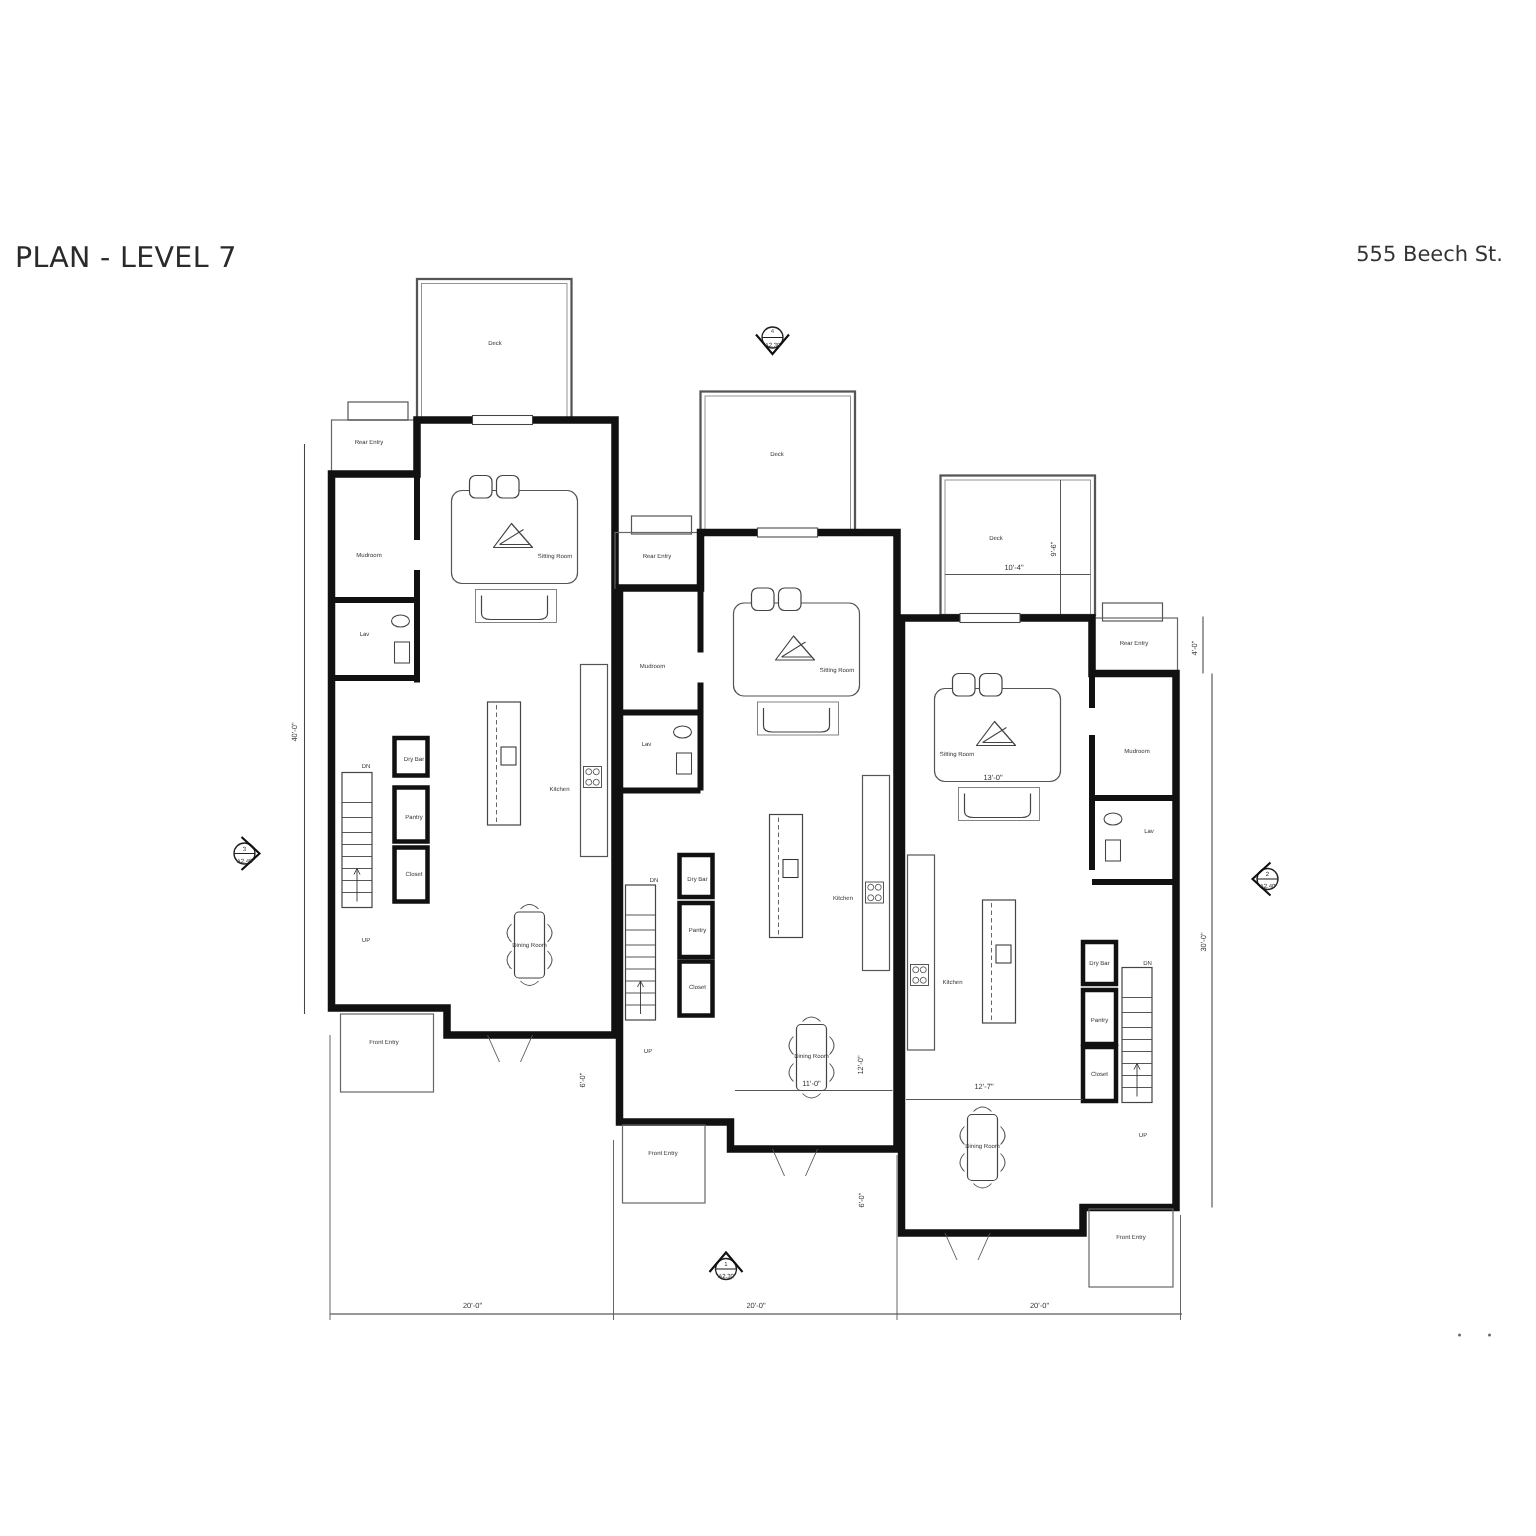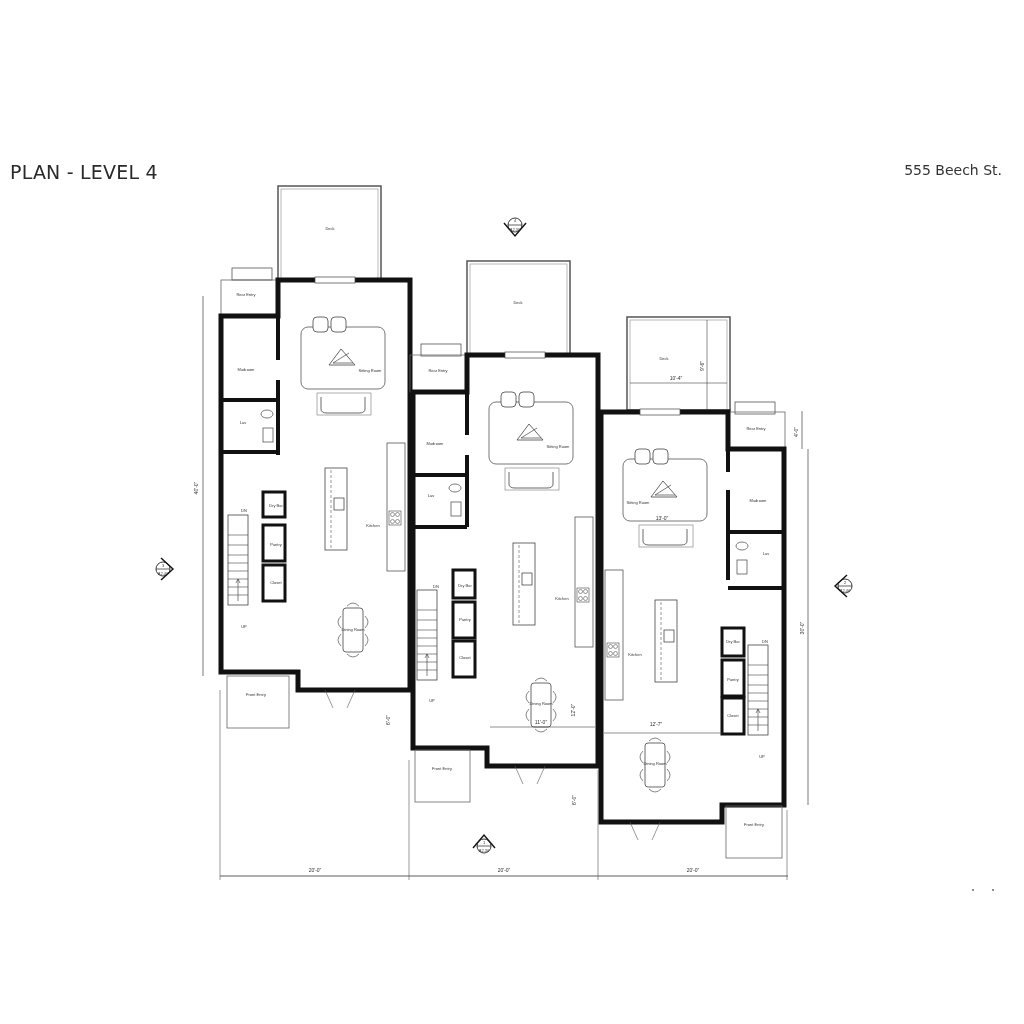--- a/index.html
+++ b/index.html
@@ -6,21 +6,21 @@
   body { width:1024px; height:1024px; position:relative; overflow:hidden; font-family:"Liberation Sans", sans-serif; }
   .title { position:absolute; left:10px; top:161px; font-size:19px; color:#2a2a2a; letter-spacing:0.2px; font-family:"DejaVu Sans", sans-serif; }
   .address { position:absolute; right:22px; top:162px; font-size:14px; color:#333; font-family:"DejaVu Sans", sans-serif;margin-left:48px; }
   svg.plan { position:absolute; left:0; top:0; }
   .lbl { font-family:"Liberation Sans", sans-serif; font-size:4px; fill:#333; text-anchor:middle; }
   .dim { font-family:"Liberation Sans", sans-serif; font-size:5px; fill:#333; text-anchor:middle; }
 </style>
 </head>
 <body>
 
-<div class="title">PLAN - LEVEL 4</div>
+<div class="title">PLAN - LEVEL 7</div>
 <div class="address">555 Beech St.</div>
 
 <svg class="plan" width="1024" height="1024" viewBox="0 0 1024 1024">
   <defs>
     <g id="dine">
       <rect x="-10" y="-22" width="20" height="44" rx="3" fill="#fff" stroke="#444" stroke-width="0.8"></rect>
       <path d="M-6,-24 q6,-6 12,0 M-6,24 q6,6 12,0 M-12,-14 q-6,6 0,12 M-12,4 q-6,6 0,12 M12,-14 q6,6 0,12 M12,4 q6,6 0,12" fill="none" stroke="#555" stroke-width="0.7"></path>
     </g>
     <g id="sitting">
       <rect x="-42" y="-28" width="84" height="62" rx="7" fill="#fff" stroke="#555" stroke-width="0.8"></rect>

